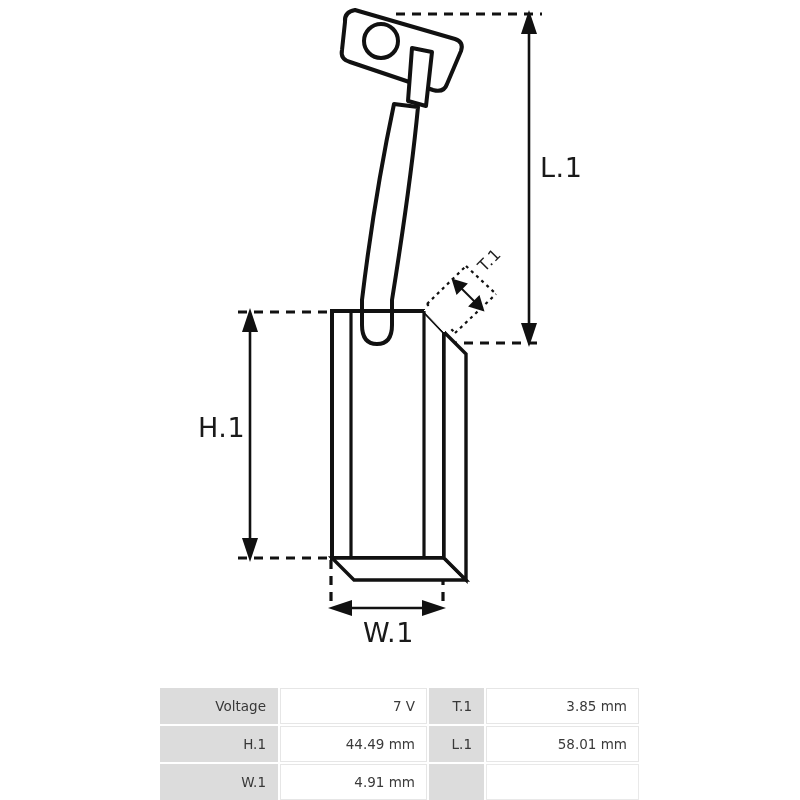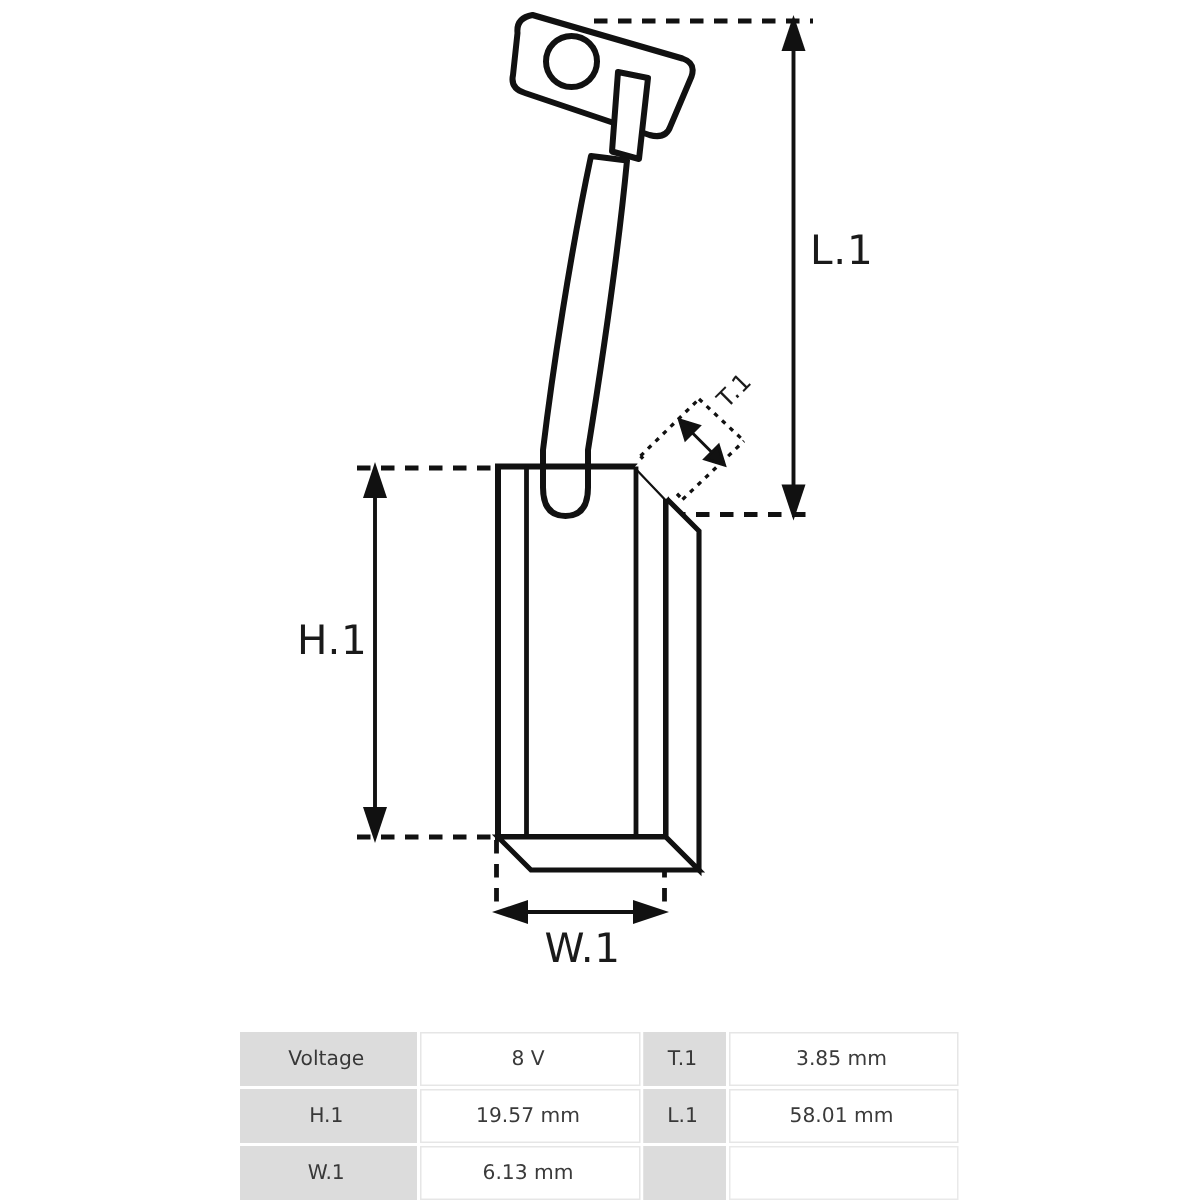--- a/index.html
+++ b/index.html
@@ -31,21 +31,21 @@
     border-collapse: separate;
     border-spacing: 2px;
     width: 481px;
     font-size: 13.5px;
     color: #3a3a3a;
     table-layout: fixed;
   }
   table.spec-table td {
     height: 34px;
     padding: 0 11px 0 8px;
-    text-align: center;
+    text-align: right;
     vertical-align: middle;
     background: #ffffff;
     border: 1px solid #e6e6e6;
     font-family: "DejaVu Sans", sans-serif;
     white-space: nowrap;
   }
   table.spec-table td.lbl {
     background: #dcdcdc;
     border: 1px solid #dcdcdc;
     color: #383838;
@@ -215,34 +215,34 @@
     <colgroup>
       <col class="c1">
         <col class="c2">
         <col class="c3">
         <col class="c4">
     </colgroup>
     <tbody>
 
       <tr>
         <td class="lbl">Voltage</td>
-        <td>8 V</td>
+        <td>7 V</td>
         <td class="lbl">T.1</td>
         <td>3.85 mm</td>
       </tr>
 
       <tr>
         <td class="lbl">H.1</td>
-        <td>19.57 mm</td>
+        <td>44.49 mm</td>
         <td class="lbl">L.1</td>
         <td>58.01 mm</td>
       </tr>
 
       <tr>
         <td class="lbl">W.1</td>
-        <td>6.13 mm</td>
+        <td>4.91 mm</td>
         <td class="blank"></td>
         <td class="blankval"></td>
       </tr>
 
     </tbody>
   </table>
 </div>
 
 </body></html>

